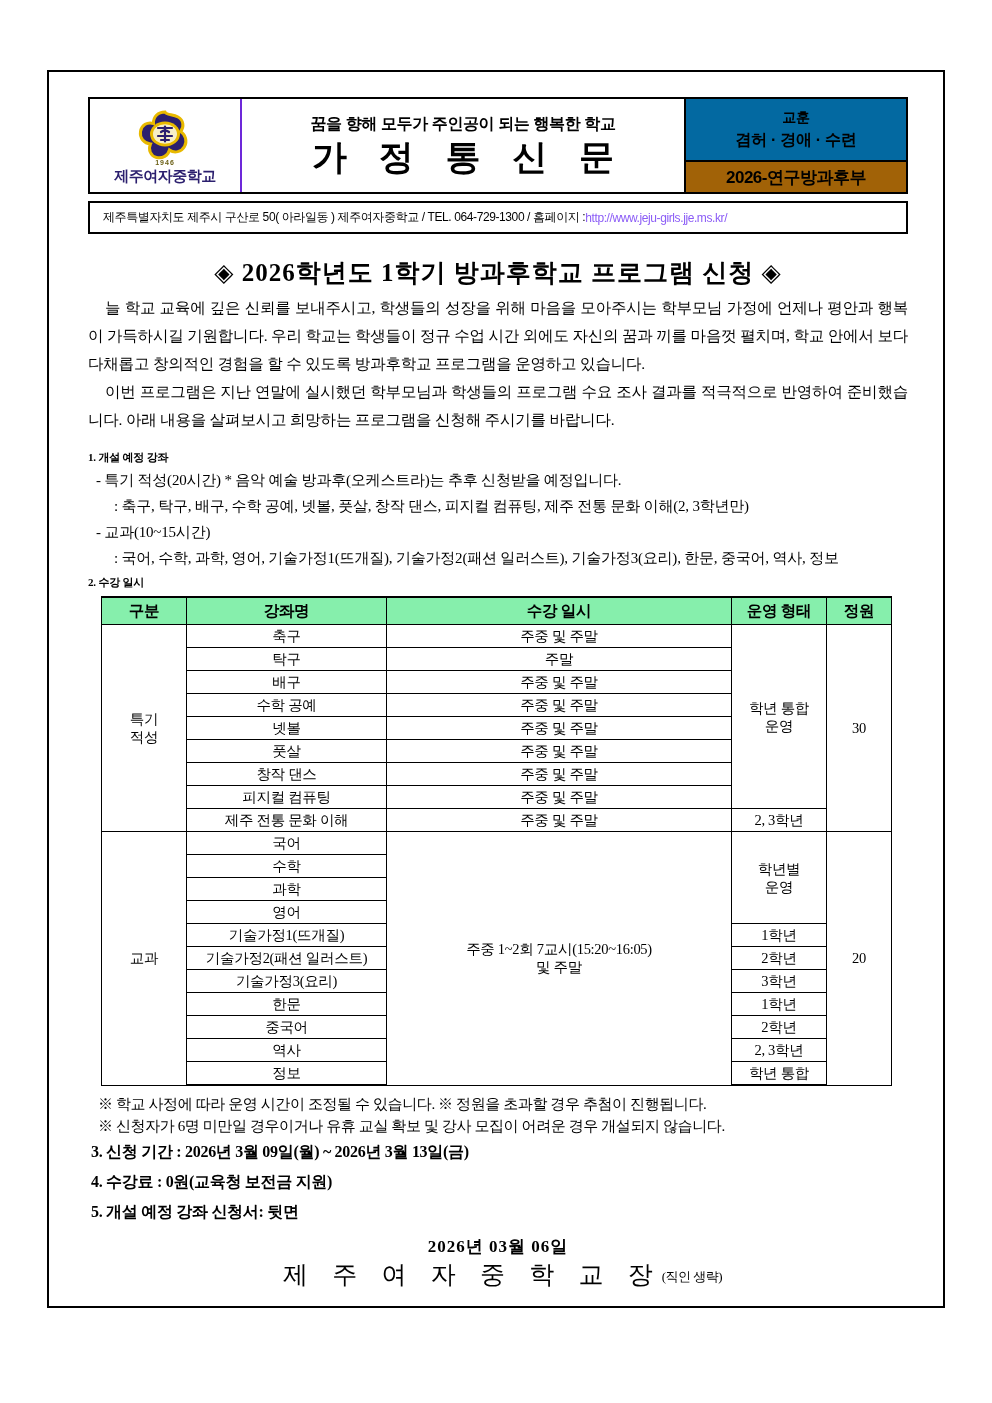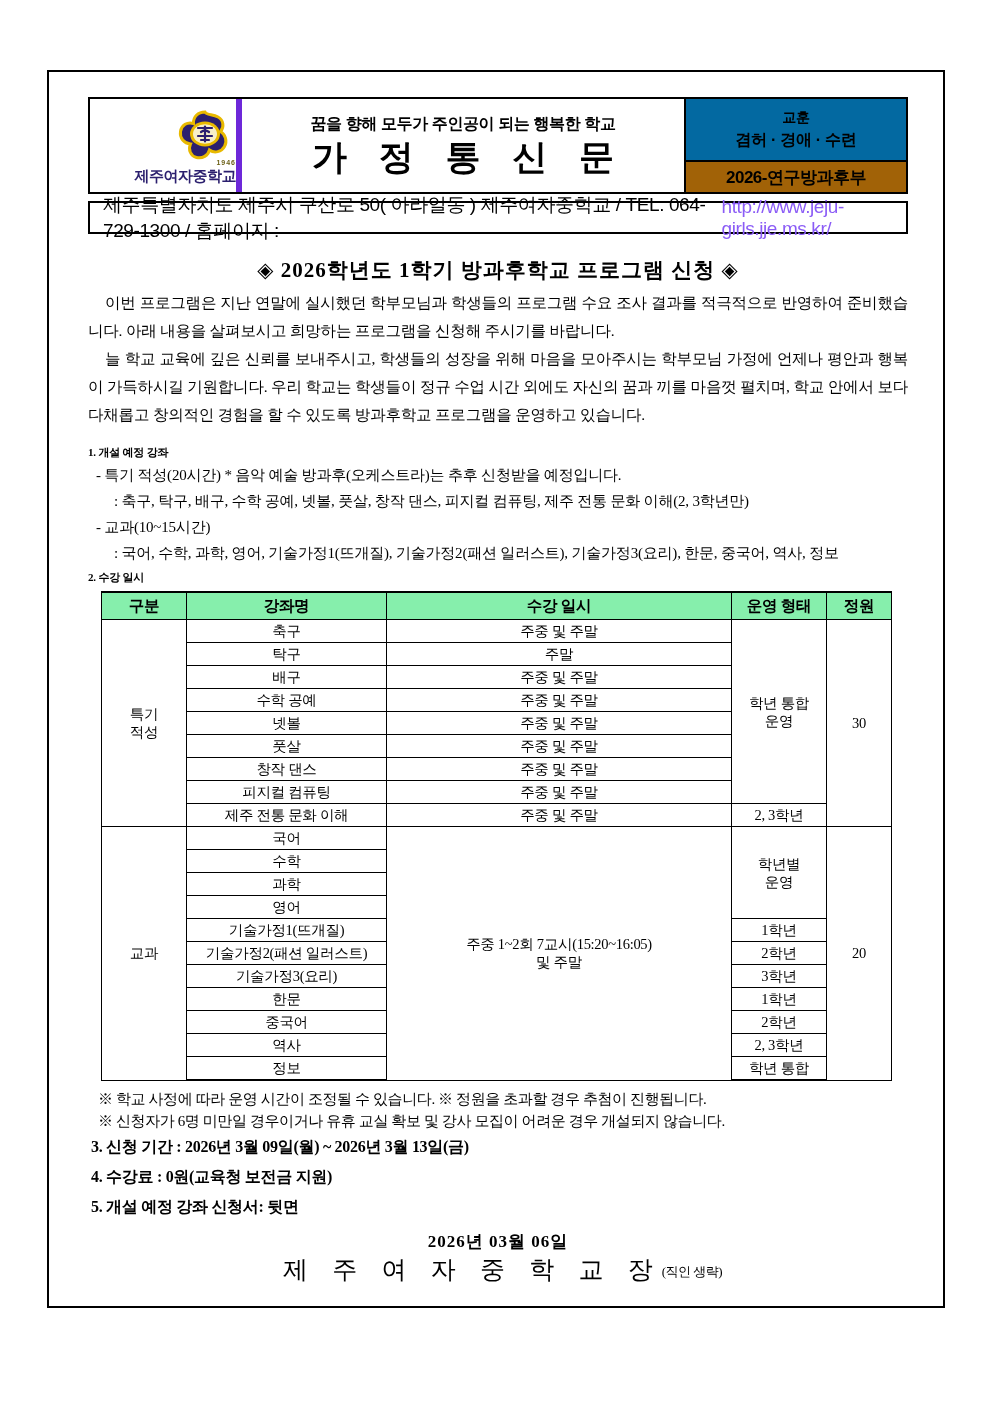--- a/index.html
+++ b/index.html
@@ -36,25 +36,25 @@
   
   .masthead {
     display: flex;
     width: 820px;
     border: 2px solid #000;
     box-sizing: border-box;
     height: 97px;
   }
   .mh-logo {
     width: 152px;
-    border-right: 6px solid #6d28d9;
+    border-right: 2px solid #6d28d9;
     box-sizing: border-box;
     display: flex;
     flex-direction: column;
-    align-items: flex-end;
+    align-items: center;
     justify-content: center;
     padding-top: 2px;
   }
   .crest-wrap {
     position: relative;
     width: 62px;
     height: 52px;
   }
   .crest-year {
     font-family: "Liberation Sans", sans-serif;
@@ -143,29 +143,29 @@
   .addressbar {
     width: 820px;
     border: 2px solid #000;
     box-sizing: border-box;
     margin-top: 7px;
     height: 33px;
     display: flex;
     align-items: center;
     padding-left: 13px;
     font-family: "Liberation Sans", sans-serif;
-    font-size: 19px;
+    font-size: 12px;
     letter-spacing: -0.4px;
   }
   .addr-url { color: #8b5cf6; }
 
   
   .doc-title {
     text-align: center;
-    font-size: 21px;
+    font-size: 25px;
     font-weight: bold;
     letter-spacing: 1px;
     margin-top: 22px;
     margin-bottom: 5px;
   }
 
   
   .para {
     font-size: 15.5px;
     line-height: 28px;
@@ -303,22 +303,22 @@
       </div>
     </div>
 
     <div class="addressbar">
       <span>제주특별자치도 제주시 구산로 50( 아라일동 )  제주여자중학교 / TEL. 064-729-1300 / 홈페이지 : </span>
         <span class="addr-url">http://www.jeju-girls.jje.ms.kr/</span>
     </div>
 
     <div class="doc-title">◈ 2026학년도 1학기 방과후학교 프로그램 신청 ◈</div>
 
+    <p class="para">늘 학교 교육에 깊은 신뢰를 보내주시고, 학생들의 성장을 위해 마음을 모아주시는 학부모님 가정에 언제나 평안과 행복이 가득하시길 기원합니다. 우리 학교는 학생들이 정규 수업 시간 외에도 자신의 꿈과 끼를 마음껏 펼치며, 학교 안에서 보다 다채롭고 창의적인 경험을 할 수 있도록 방과후학교 프로그램을 운영하고 있습니다.</p>
     <p class="para">이번 프로그램은 지난 연말에 실시했던 학부모님과 학생들의 프로그램 수요 조사 결과를 적극적으로 반영하여 준비했습니다. 아래 내용을 살펴보시고 희망하는 프로그램을 신청해 주시기를 바랍니다.</p>
-    <p class="para">늘 학교 교육에 깊은 신뢰를 보내주시고, 학생들의 성장을 위해 마음을 모아주시는 학부모님 가정에 언제나 평안과 행복이 가득하시길 기원합니다. 우리 학교는 학생들이 정규 수업 시간 외에도 자신의 꿈과 끼를 마음껏 펼치며, 학교 안에서 보다 다채롭고 창의적인 경험을 할 수 있도록 방과후학교 프로그램을 운영하고 있습니다.</p>
 
     <div class="sec-head">1. 개설 예정 강좌</div>
     <div class="line-dash">- 특기 적성(20시간) * 음악 예술 방과후(오케스트라)는 추후 신청받을 예정입니다.</div>
     <div class="line-colon">: 축구, 탁구, 배구, 수학 공예, 넷볼, 풋살, 창작 댄스, 피지컬 컴퓨팅, 제주 전통 문화 이해(2, 3학년만)</div>
     <div class="line-dash">- 교과(10~15시간)</div>
     <div class="line-colon">: 국어, 수학, 과학, 영어, 기술가정1(뜨개질), 기술가정2(패션 일러스트), 기술가정3(요리), 한문, 중국어, 역사, 정보</div>
 
     <div class="sec-head tight">2. 수강 일시</div>
 
     <table class="sched">

